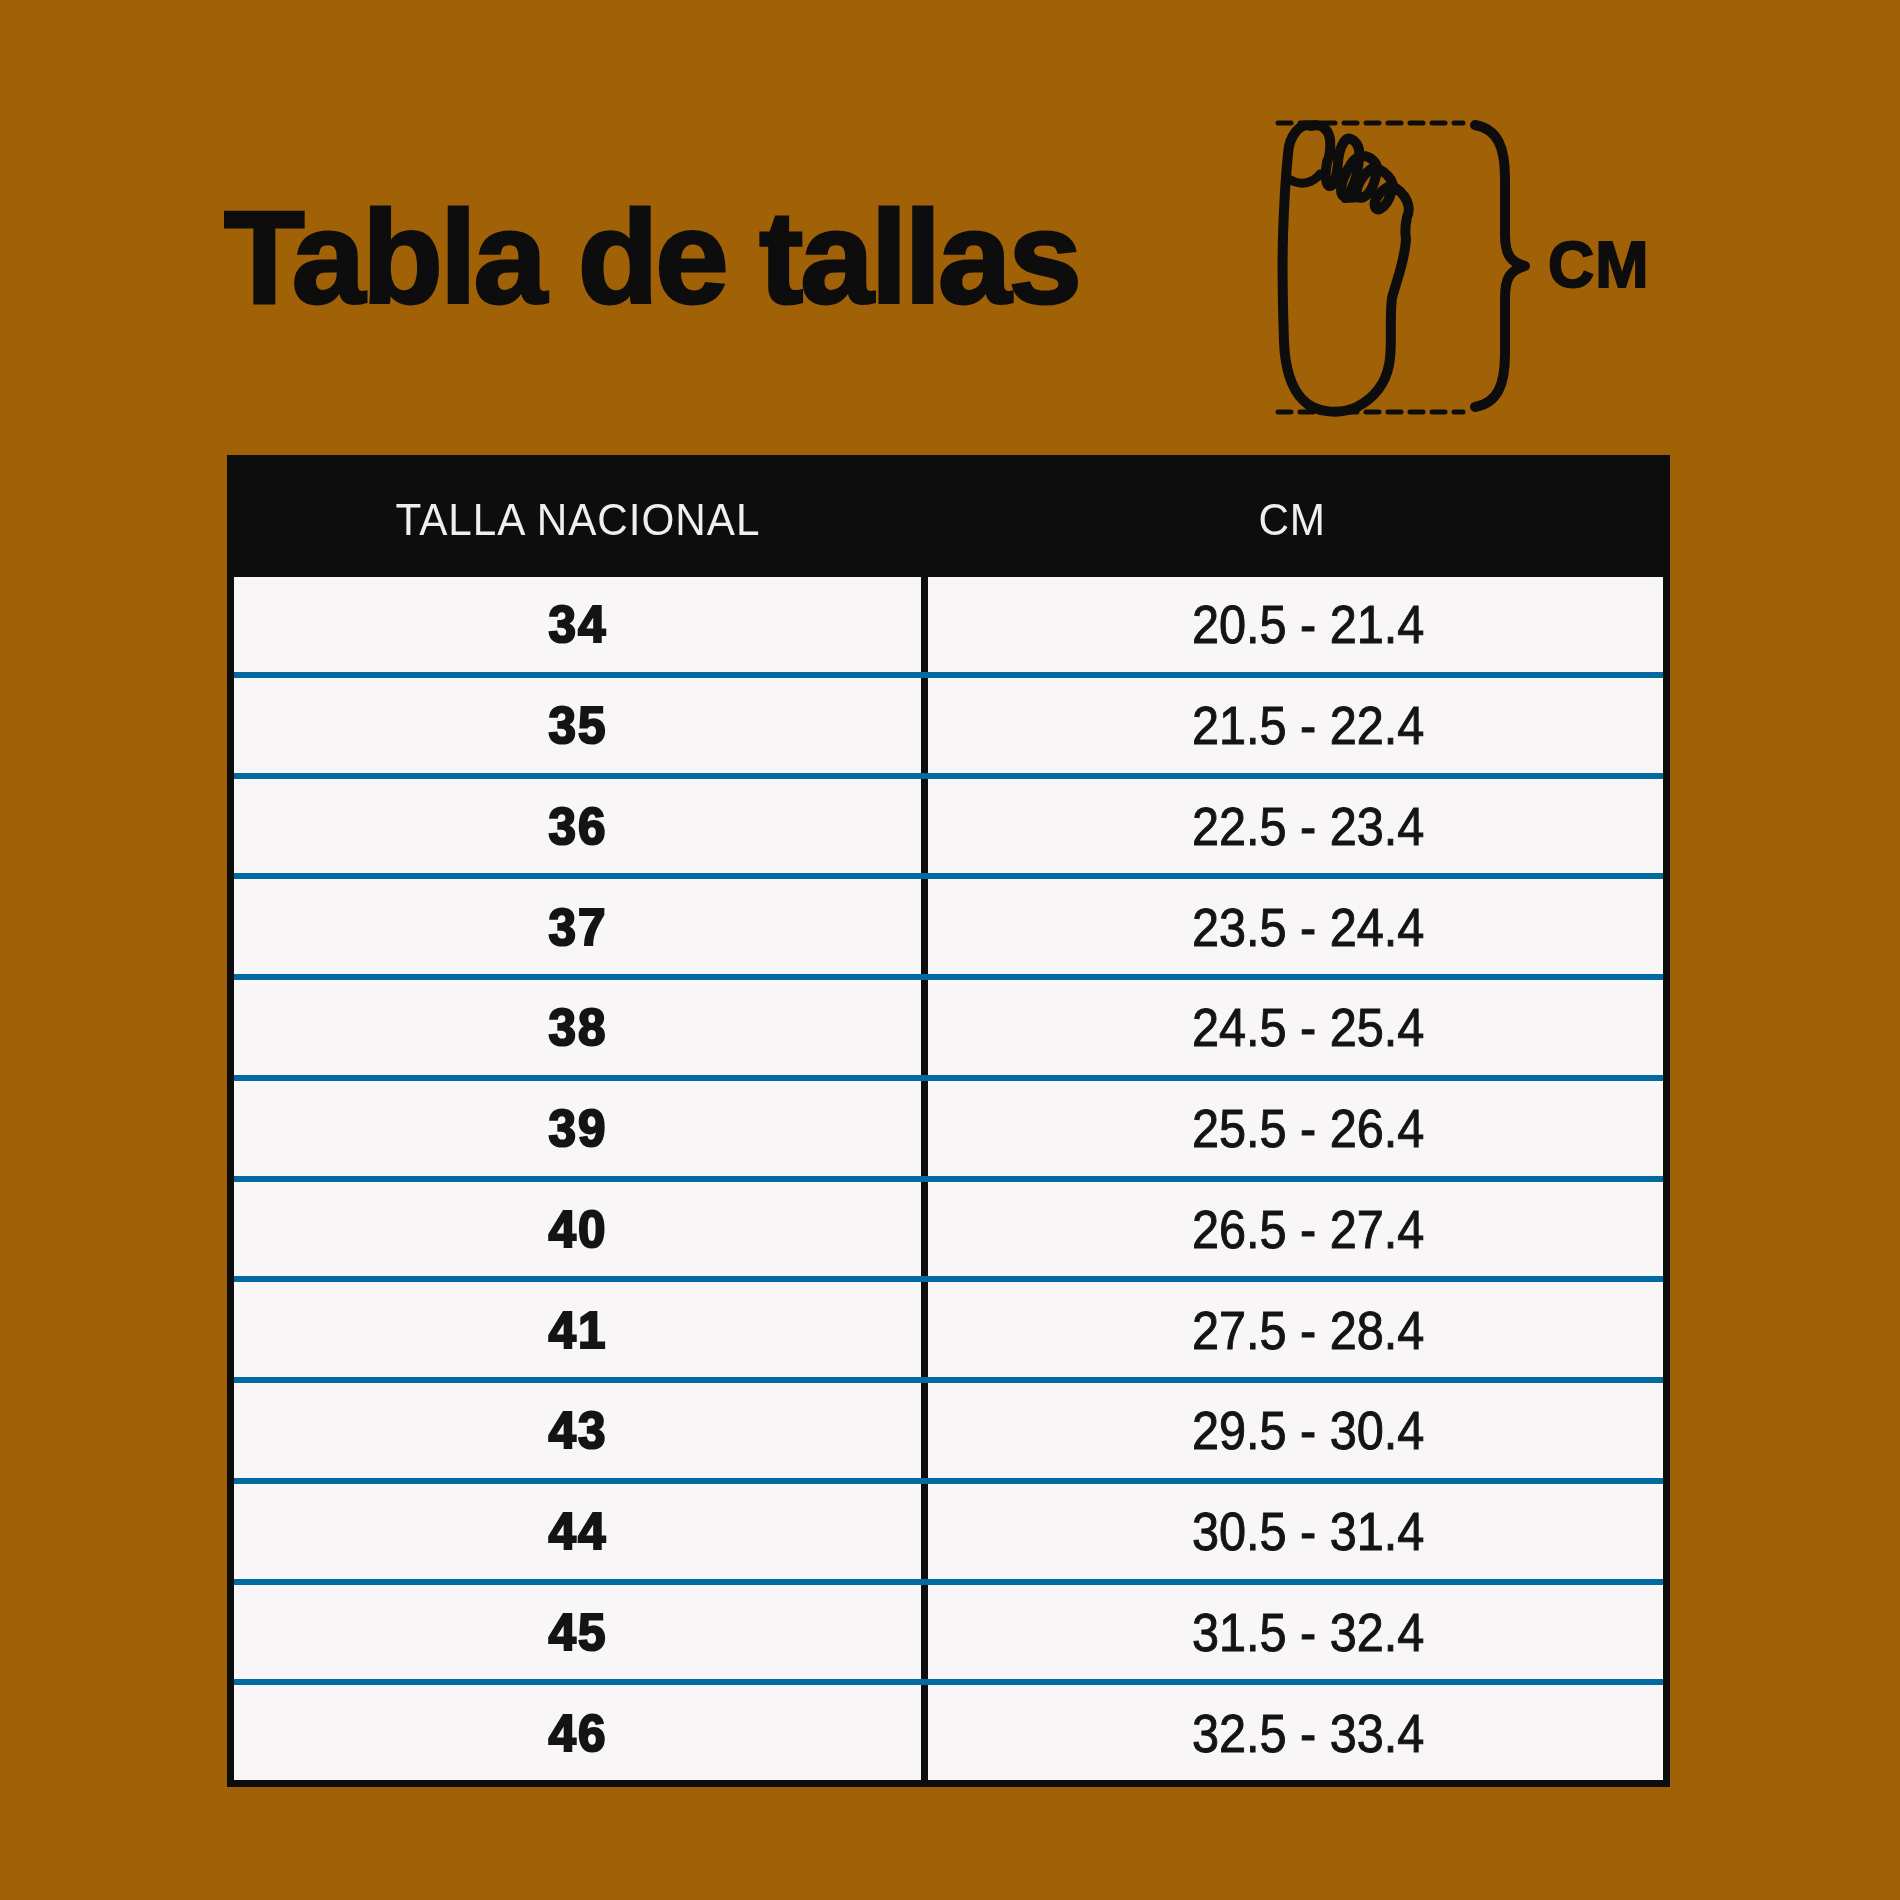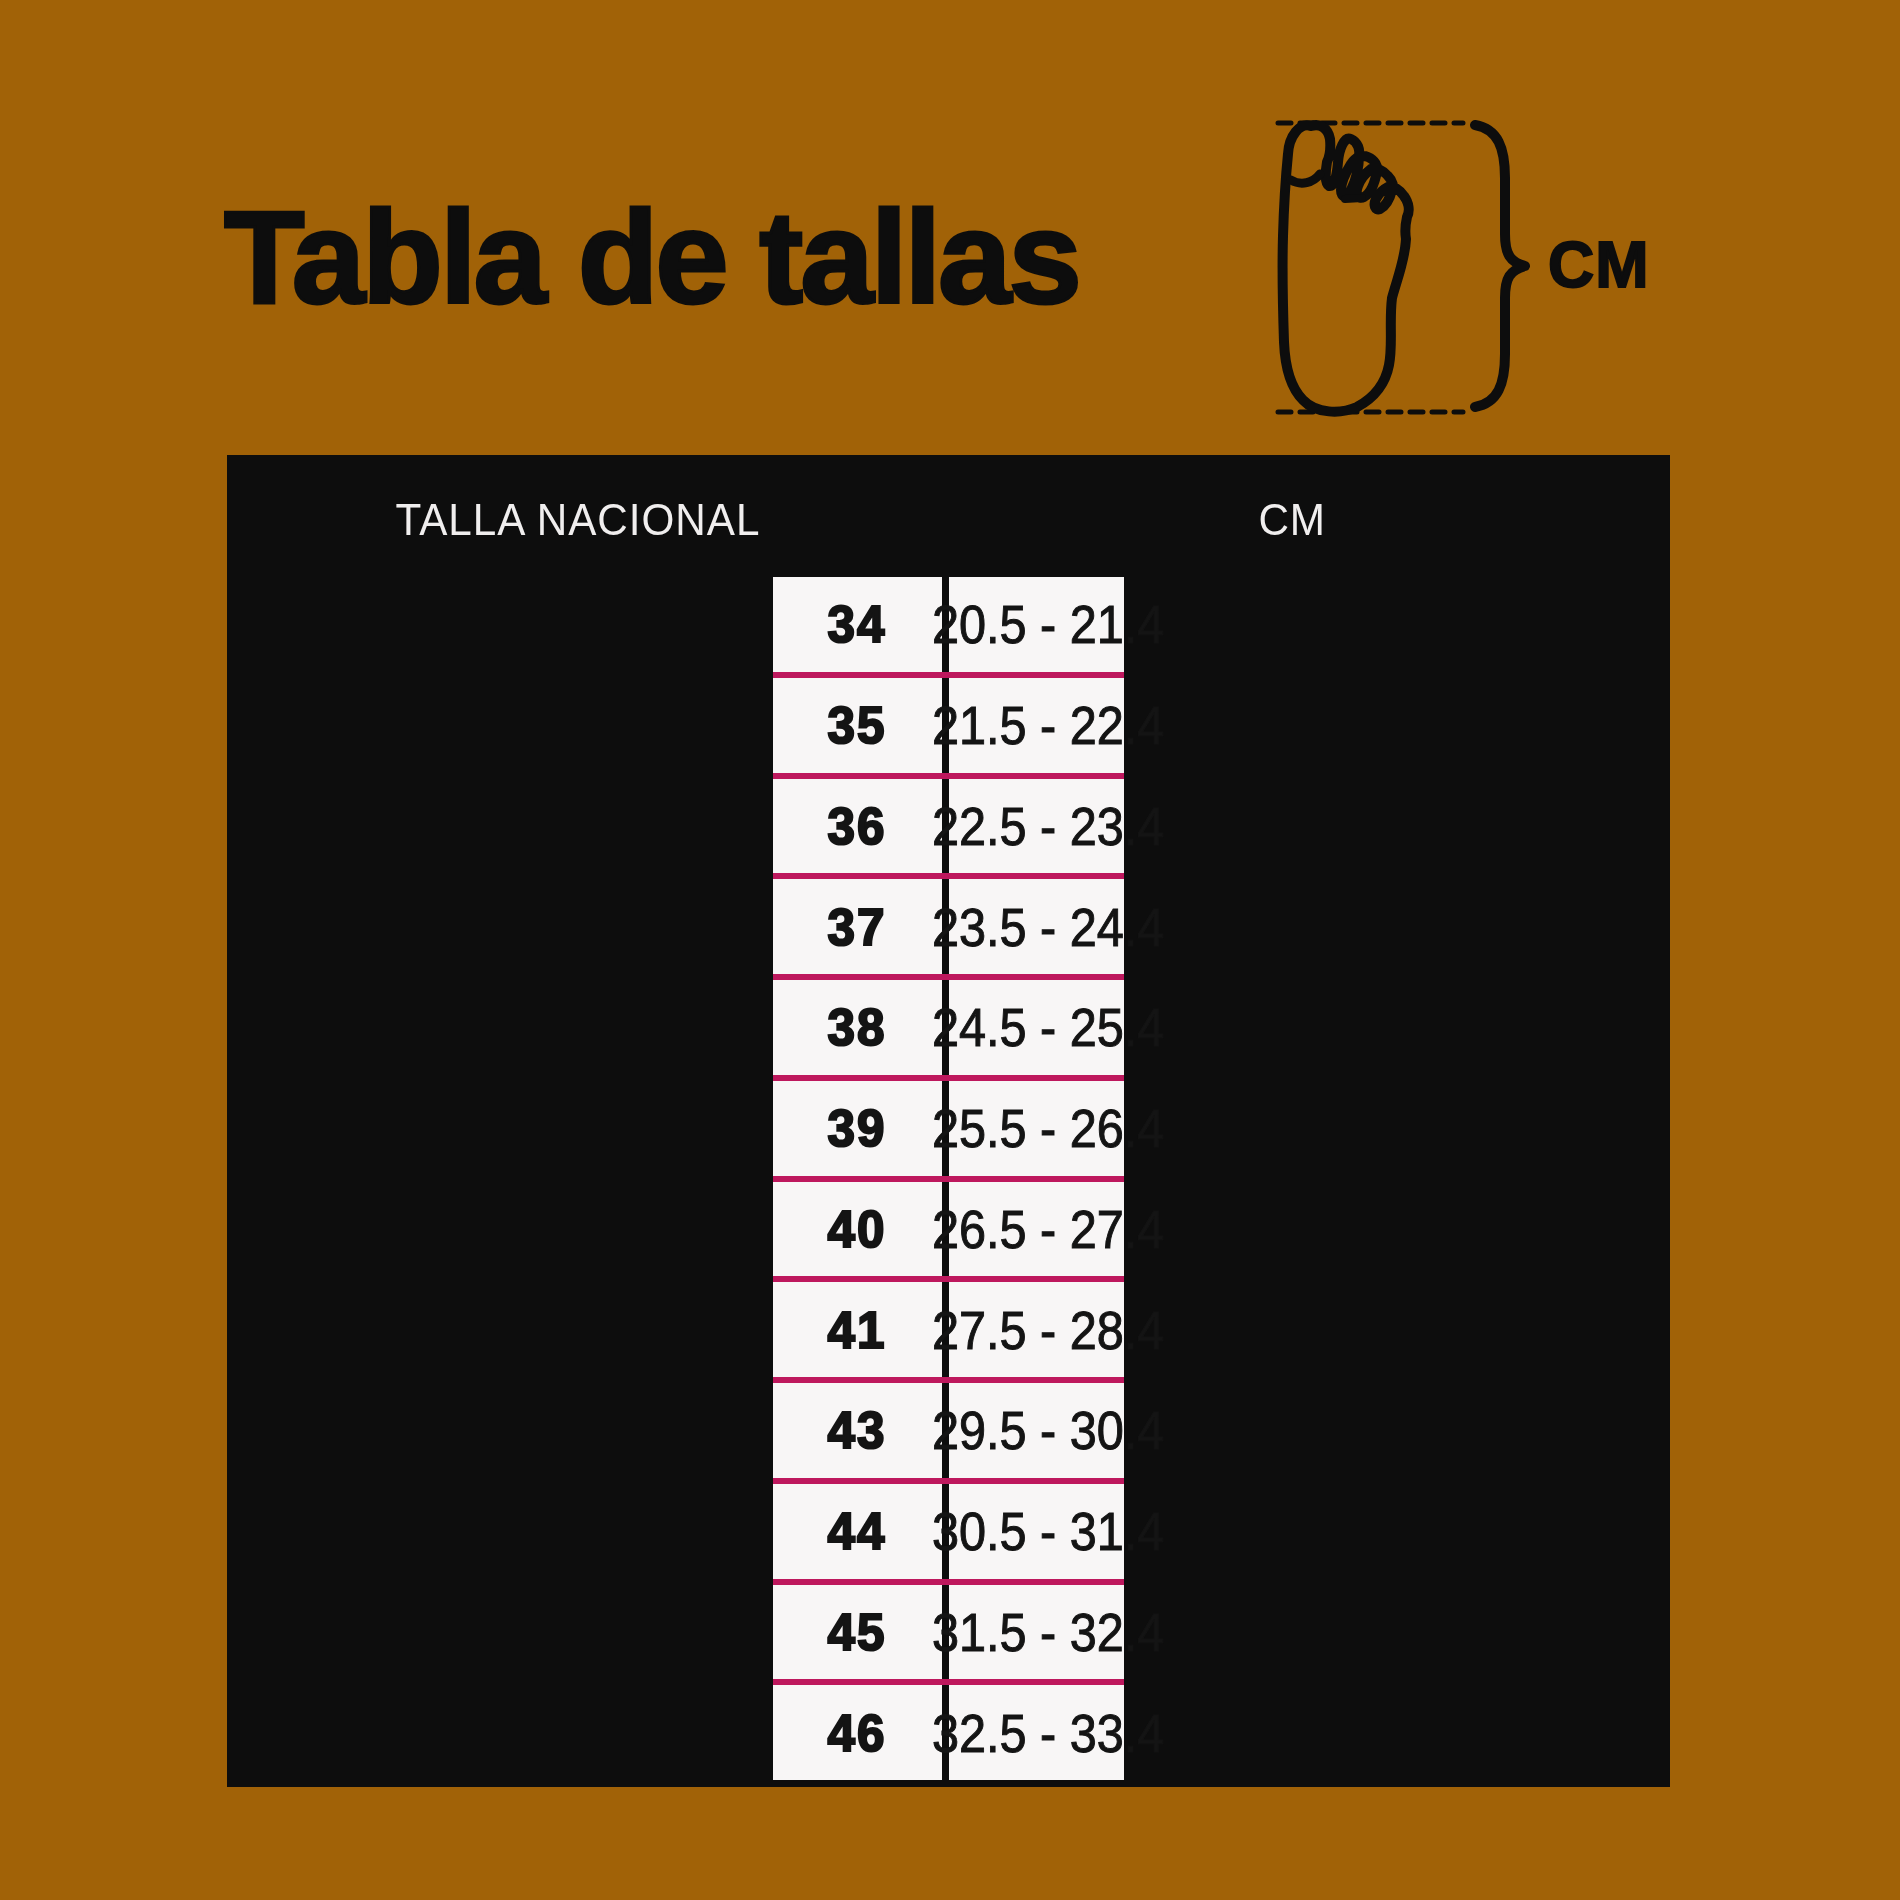--- a/index.html
+++ b/index.html
@@ -33,26 +33,26 @@
   }
   .table-header{
     height:115px;flex:0 0 115px;background:#0d0d0d;
     display:grid;grid-template-columns:48.1% 51.9%;
   }
   .table-header .hcell{
     display:flex;align-items:center;justify-content:center;
     color:#f0eeee;font-size:44px;font-weight:400;letter-spacing:1px;
   }
   .table-header .hcell span{display:inline-block;transform:scaleX(.96);}
-  .table-body{flex:1 1 auto;display:flex;flex-direction:column;align-items:center;}
+  .table-body{flex:1 1 auto;display:flex;flex-direction:column;}
   .table-row{
     flex:1 1 0;display:grid;grid-template-columns:48.1% 51.9%;
     background:#f8f6f6;
   }
-  .table-row + .table-row{border-top:6px solid #be185d;}
+  .table-row + .table-row{border-top:6px solid #0369a1;}
   .cell{display:flex;align-items:center;justify-content:center;color:#141414;}
   .cell.cm-cell{border-left:7px solid #0d0d0d;padding-left:24px;}
   .size-val{
     font-size:52px;font-weight:700;letter-spacing:2px;
     -webkit-text-stroke:2.2px #141414;
     display:inline-block;transform:scaleX(.95);
   }
   .cm-val{
     font-size:54px;font-weight:400;
     -webkit-text-stroke:1px #141414;

